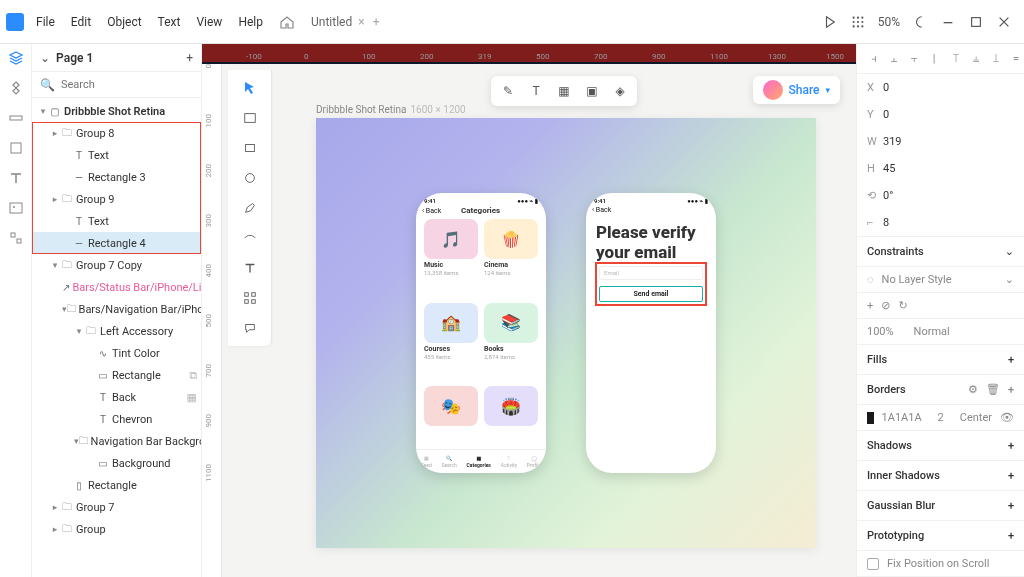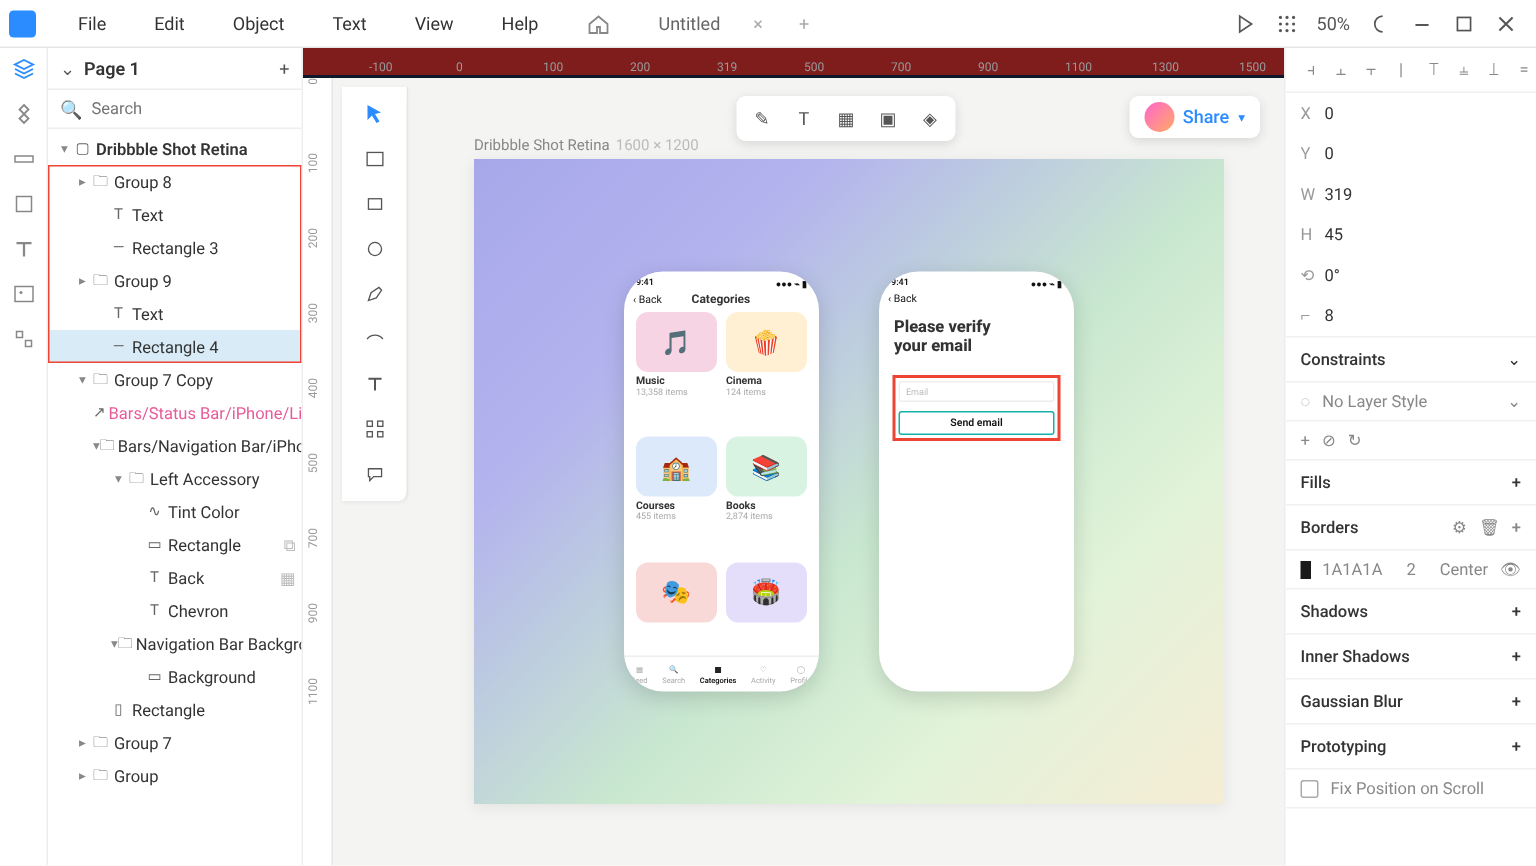--- a/index.html
+++ b/index.html
@@ -1,18 +1,18 @@
 <!DOCTYPE html>
 <html><head>
 <meta charset="utf-8">
 <style>
 * { margin:0; padding:0; box-sizing:border-box; font-family:-apple-system,BlinkMacSystemFont,"Segoe UI",Roboto,Arial,sans-serif; }
 body { width:1024px; height:577px; overflow:hidden; background:#fff; font-size:12px; color:#333; }
 .root { display:flex; flex-direction:column; height:100%; }
-.menubar { height:32px; display:flex; align-items:center; border-bottom:1px solid #e5e5e5; padding:12px 6px; gap:16px; }
+.menubar { height:44px; display:flex; align-items:center; border-bottom:1px solid #e5e5e5; padding:12px 6px; gap:0; }
 .logo-box { width:18px; height:18px; background:#2b8cff; border-radius:3px; margin-right:4px; }
 .menu-item { padding:2px 8px; font-size:12px; color:#333; cursor:default; }
 .menubar .spacer { flex:1; }
 .home-icon { width:16px; height:16px; margin:0 8px; }
 .doc-title { font-size:12px; color:#666; padding:2px 8px; }
 .doc-close { color:#aaa; margin-left:-2px; }
 .doc-plus { color:#aaa; margin-left:8px; }
 .top-right { display:flex; align-items:center; gap:12px; margin-right:6px; }
 .top-right .ico { width:16px; height:16px; display:flex; align-items:center; justify-content:center; color:#555; }
 .zoom-label { font-size:12px; color:#555; }
@@ -59,21 +59,21 @@
 .ph-nav .title { flex:1; text-align:center; font-weight:700; font-size:8px; }
 .ph-grid { flex:1; display:grid; grid-template-columns:1fr 1fr; gap:6px; padding:0 8px; }
 .tile { display:flex; flex-direction:column; }
 .tile .img { height:40px; border-radius:8px; display:flex; align-items:center; justify-content:center; font-size:16px; }
 .tile .t1 { font-weight:700; font-size:7px; margin-top:2px; }
 .tile .t2 { font-size:6px; color:#aaa; }
 .tabbar { height:24px; border-top:1px solid #eee; display:flex; justify-content:space-around; align-items:center; font-size:5px; color:#aaa; }
 .tabbar div { display:flex; flex-direction:column; align-items:center; gap:1px; }
 .tabbar div.active { color:#111; font-weight:600; }
 .phone2-body { flex:1; padding:4px 10px; }
-.ph-h1 { font-weight:800; font-size:11px; line-height:1.2; margin-bottom:14px; }
+.ph-h1 { font-weight:800; font-size:17px; line-height:1.2; margin-bottom:0; }
 .ph-field { border:1px solid #eee; height:14px; border-radius:2px; display:flex; align-items:center; padding:0 4px; color:#bbb; font-size:6px; margin-bottom:6px; }
 .ph-btn { border:1px solid #16b1a8; height:16px; border-radius:2px; display:flex; align-items:center; justify-content:center; font-size:7px; font-weight:600; color:#111; }
 .red-box { outline:2px solid #e43; outline-offset:-1px; padding:3px; }
 .right-panel { width:168px; border-left:1px solid #eee; display:flex; flex-direction:column; font-size:11px; overflow:auto; }
 .rp-row { display:flex; align-items:center; padding:4px 10px; gap:8px; border-bottom:1px solid #f1f1f1; }
 .rp-align { height:30px; justify-content:space-between; }
 .rp-align .grp { display:flex; gap:6px; color:#888; }
 .rp-align .grp span { width:14px; text-align:center; }
 .rp-pos { flex-wrap:wrap; }
 .rp-field { display:flex; align-items:center; gap:4px; width:50%; padding:3px 0; }
@@ -542,20 +542,24 @@
       <div class="rp-inner sub">
           <span>◌</span>
           <span>No Layer Style</span>
           <span style="margin-left:auto">⌄</span>
         </div>
       <div class="rp-inner sub">
           <span>+</span>
           <span>⊘</span>
           <span>↻</span>
         </div>
+      <div class="rp-inner sub">
+          <span>100%</span>
+          <span style="margin-left:12px">Normal</span>
+        </div>
       <div class="rp-section head">
           <span>Fills</span>
           <span>+</span>
         </div>
       <div class="rp-section head">
           <span>Borders</span>
           <span style="display:flex;gap:8px;color:#888">
             <span>⚙</span>
             <span>🗑</span>
             <span>+</span>

